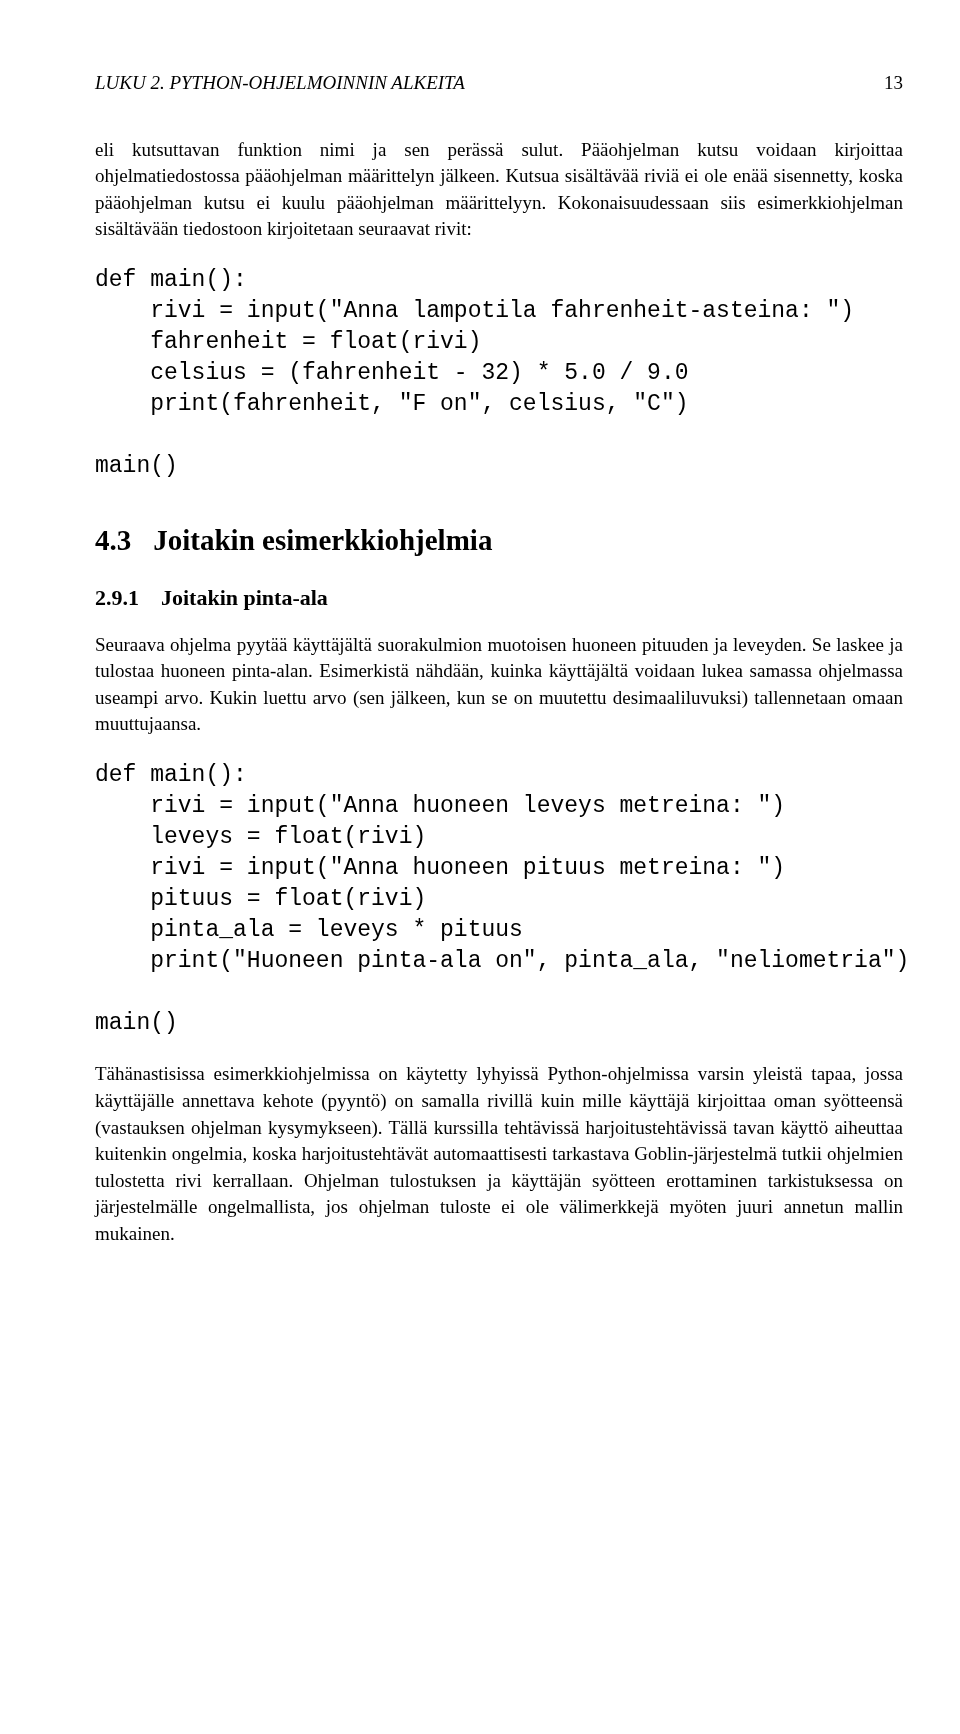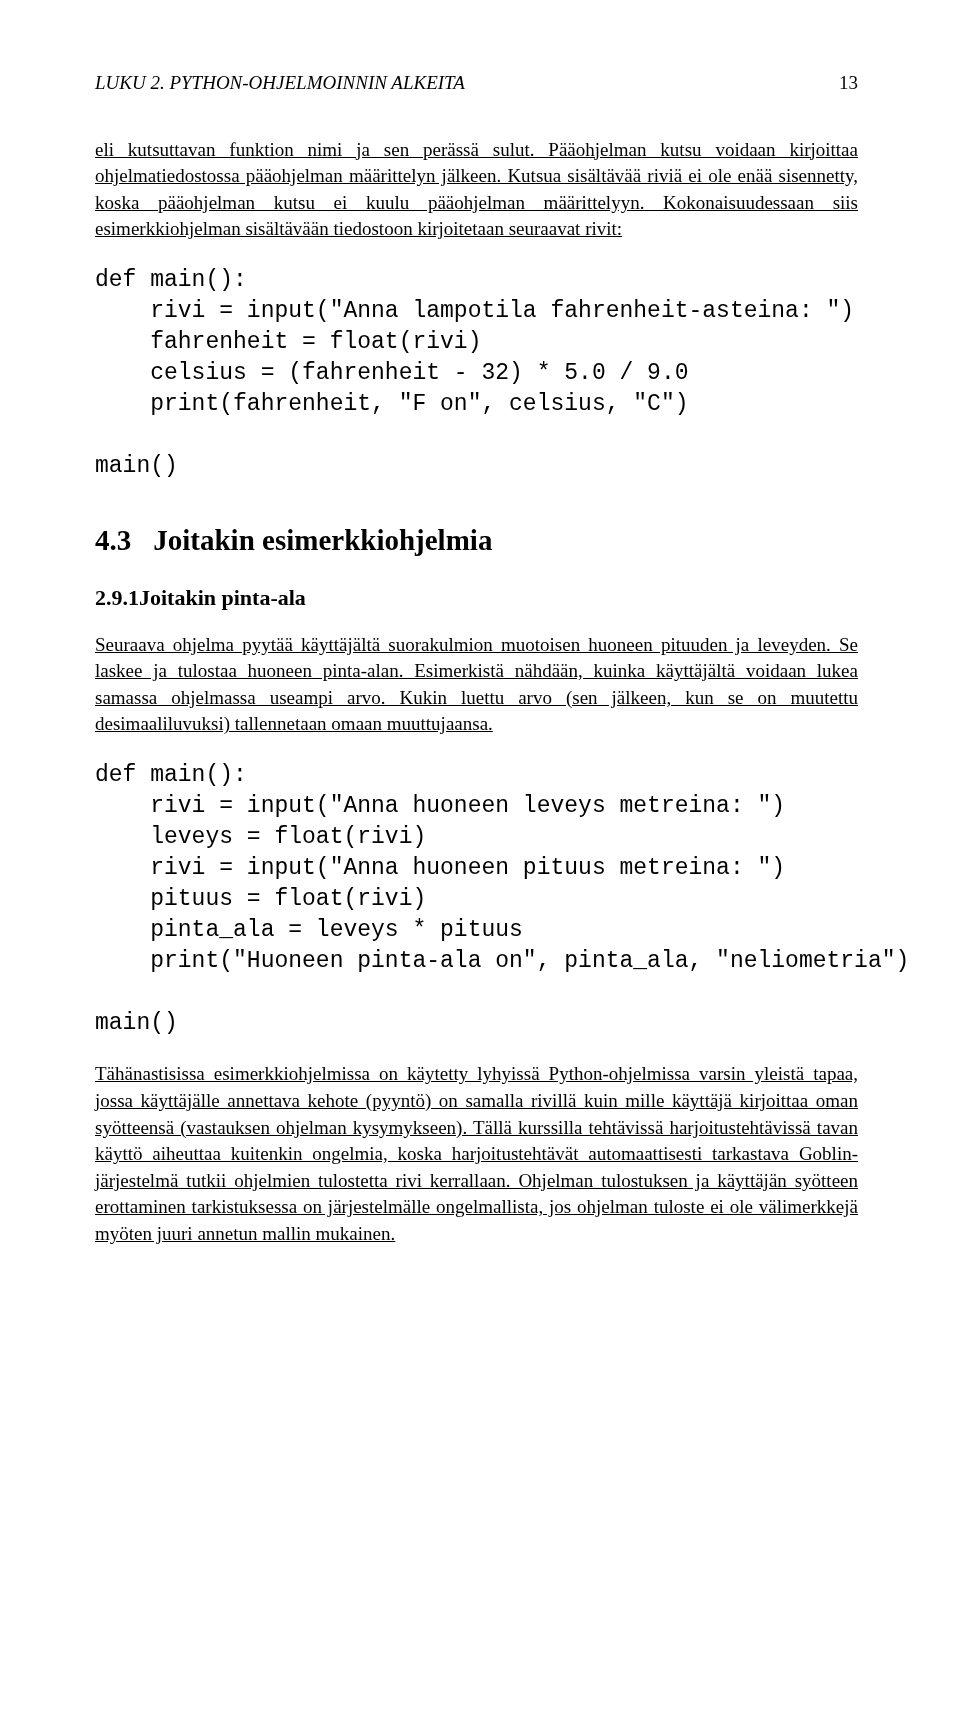--- a/index.html
+++ b/index.html
@@ -4,39 +4,38 @@
   <style>
     body {
       font-family: "Computer Modern", Georgia, "Times New Roman", serif;
       background: #fff;
       color: #000;
       margin: 0;
       padding: 0;
       width: 960px;
     }
     .page {
-      padding: 70px 102px 70px 95px;
+      padding: 70px 57px 70px 95px;
       font-size: 19px;
       line-height: 1.4;
     }
     .header {
       display: flex;
       justify-content: space-between;
       font-size: 19px;
       margin-bottom: 40px;
     }
     .header-left {
       font-style: italic;
     }
     .header-right {
     }
     p {
       margin: 16px 0 0 0;
       text-align: justify;
-      text-decoration: underline;
     }
     p.cont {
       text-indent: 0;
     }
     .code-block {
       font-family: "Courier New", monospace;
       white-space: pre;
       font-size: 23px;
       margin: 22px 0;
       line-height: 1.35;
@@ -48,20 +47,21 @@
     }
     .h2-num {
       margin-right: 22px;
     }
     h3 {
       font-size: 22px;
       font-weight: bold;
       margin: 0 0 18px 0;
     }
     .h3-num {
+      margin-right: 22px;
     }
   </style>
 </head>
 <body>
 
 <div class="page">
 
   <div class="header">
     <span class="header-left">LUKU 2. PYTHON-OHJELMOINNIN ALKEITA</span>
     <span class="header-right">13</span>

